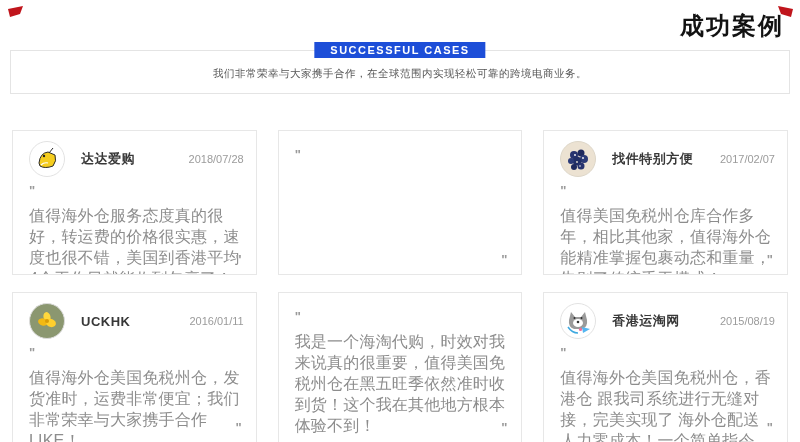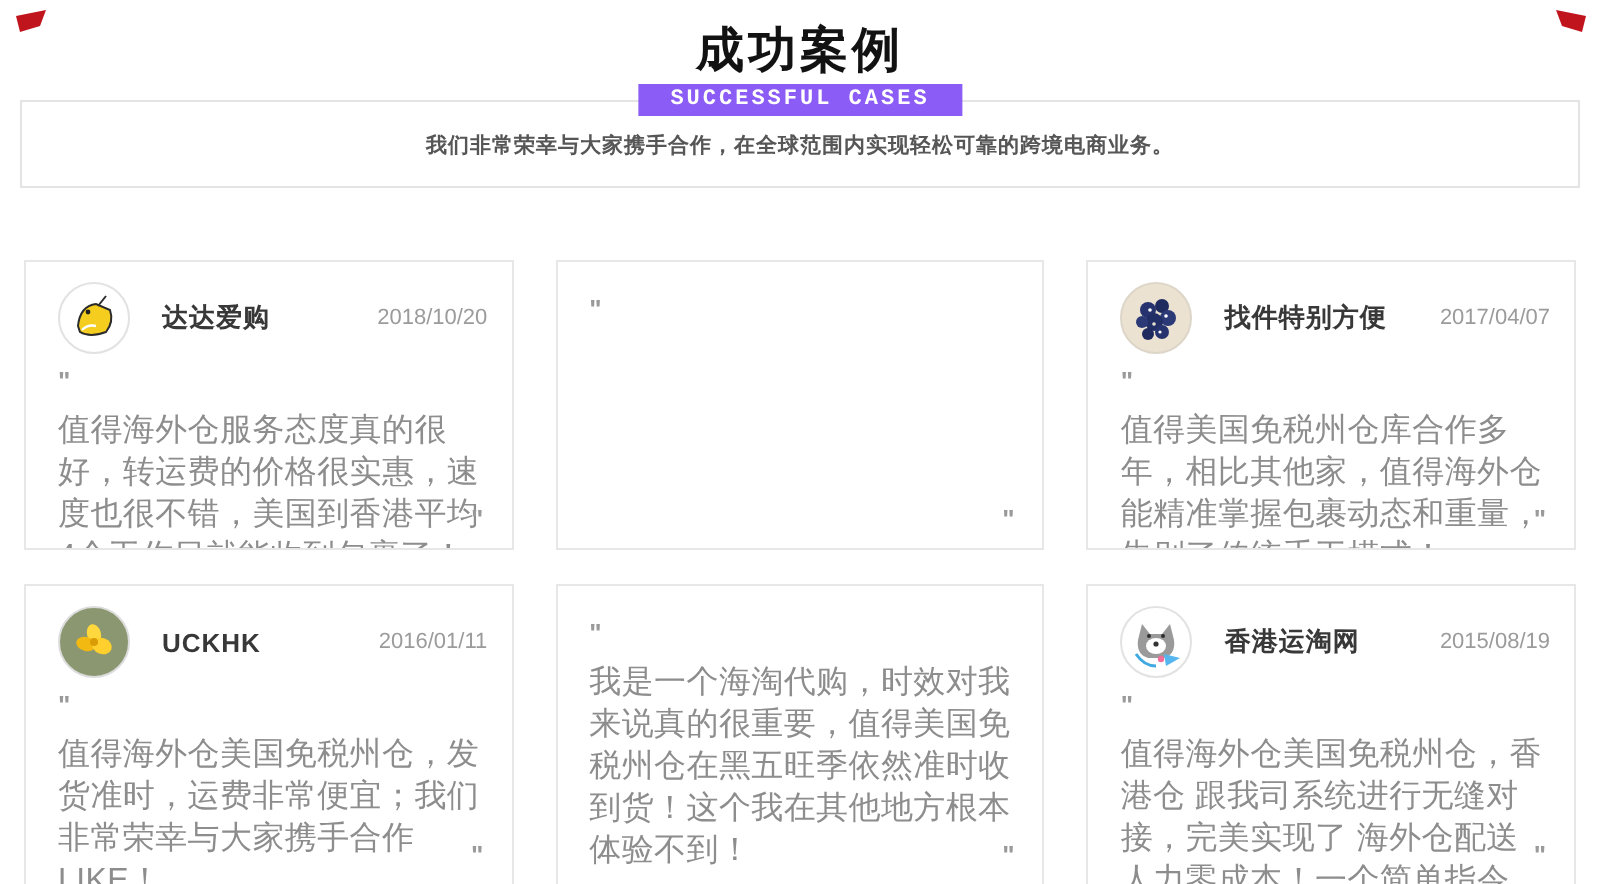--- a/index.html
+++ b/index.html
@@ -4,34 +4,34 @@
 <style>
   html,body{margin:0;padding:0;}
   body{
     width:800px;height:442px;background:#ffffff;overflow:hidden;position:relative;
     font-family:"Liberation Sans","DejaVu Sans",sans-serif;
   }
   .corner{position:absolute;top:4px;width:15px;height:12px;}
   .corner.left{left:8px;}
   .corner.right{right:7px;transform:scaleX(-1);}
   .page-title{
-    text-align:center;font-size:24px;font-weight:bold;color:#121212;
-    margin:13px 0 0;height:26px;line-height:26px;letter-spacing:2px;
+    text-align:right;font-size:24px;font-weight:bold;color:#121212;
+    margin:13px 16px 0;height:26px;line-height:26px;letter-spacing:2px;
   }
   .intro-box{
     position:relative;margin:11px 10px 0;border:1px solid #e4e4e4;height:42px;background:#fff;
   }
   .tagline{
     position:absolute;top:-9px;left:50%;transform:translateX(-50%);
-    background:#8b5cf6;color:#ffffff;font-size:11px;font-weight:bold;
-    letter-spacing:1.5px;padding:2px 16px;white-space:nowrap;font-family:Liberation Mono, monospace;
+    background:#1d4ed8;color:#ffffff;font-size:11px;font-weight:bold;
+    letter-spacing:1.5px;padding:2px 16px;white-space:nowrap;
   }
   .intro-text{
     text-align:center;color:#565656;font-size:10.5px;line-height:44px;
-    letter-spacing:0.5px;white-space:nowrap;font-weight:bold;
+    letter-spacing:0.5px;white-space:nowrap;
   }
   .cards-grid{
     display:grid;grid-template-columns:1fr 1fr 1fr;grid-template-rows:145px 151px;
     gap:17px 21px;margin:36px 12px 0;
   }
   .card{
     position:relative;border:1px solid #e7e7e7;background:#fff;
     box-sizing:border-box;padding:10px 12px 18px 16px;overflow:hidden;
   }
   .card-head{display:flex;align-items:center;}
@@ -78,21 +78,21 @@
       <span class="avatar">
         <svg viewBox="0 0 36 36" width="36" height="36">
           <circle cx="18" cy="18" r="17.5" fill="#fff" stroke="#e2e2e2"></circle>
           <path d="M10 22 Q11 12 19 11 L26 14 Q28 20 24 25 Q16 28 11 25 Z" fill="#f5cd1e" stroke="#2b2b2b" stroke-width="1"></path>
           <circle cx="15" cy="15" r="1.2" fill="#222"></circle>
           <path d="M20 12 L24 7" stroke="#2b2b2b" stroke-width="1" fill="none"></path>
           <path d="M12 24 Q15 21 19 22" stroke="#fff" stroke-width="1.2" fill="none"></path>
         </svg>
       </span>
       <span class="client-name">达达爱购</span>
-      <span class="review-date">2018/10/20</span>
+      <span class="review-date">2018/07/28</span>
     </div>
     <span class="q-open">"</span>
     <div class="review-text">值得海外仓服务态度真的很好，转运费的价格很实惠，速度也很不错，美国到香港平均4个工作日就能收到包裹了！</div>
     <span class="q-close">"</span>
   </div>
 
   <div class="card">
     <span class="q-open">"</span>
     <span class="q-close">"</span>
   </div>
@@ -109,21 +109,21 @@
           <circle cx="11" cy="20" r="3" fill="#2b3a77"></circle>
             <circle cx="21" cy="25" r="3.5" fill="#27336e"></circle>
           <circle cx="14" cy="26" r="3" fill="#1f2a5e"></circle>
           <circle cx="15" cy="14" r="0.9" fill="#fff"></circle>
             <circle cx="23" cy="17" r="0.9" fill="#fff"></circle>
           <circle cx="17" cy="21" r="0.9" fill="#e8e2d4"></circle>
             <circle cx="20" cy="25" r="0.8" fill="#fff"></circle>
         </svg>
       </span>
       <span class="client-name">找件特别方便</span>
-      <span class="review-date">2017/04/07</span>
+      <span class="review-date">2017/02/07</span>
     </div>
     <span class="q-open">"</span>
     <div class="review-text">值得美国免税州仓库合作多年，相比其他家，值得海外仓能精准掌握包裹动态和重量，告别了传统手工模式！</div>
     <span class="q-close">"</span>
   </div>
 
   <div class="card">
     <div class="card-head">
       <span class="avatar">
         <svg viewBox="0 0 36 36" width="36" height="36">

